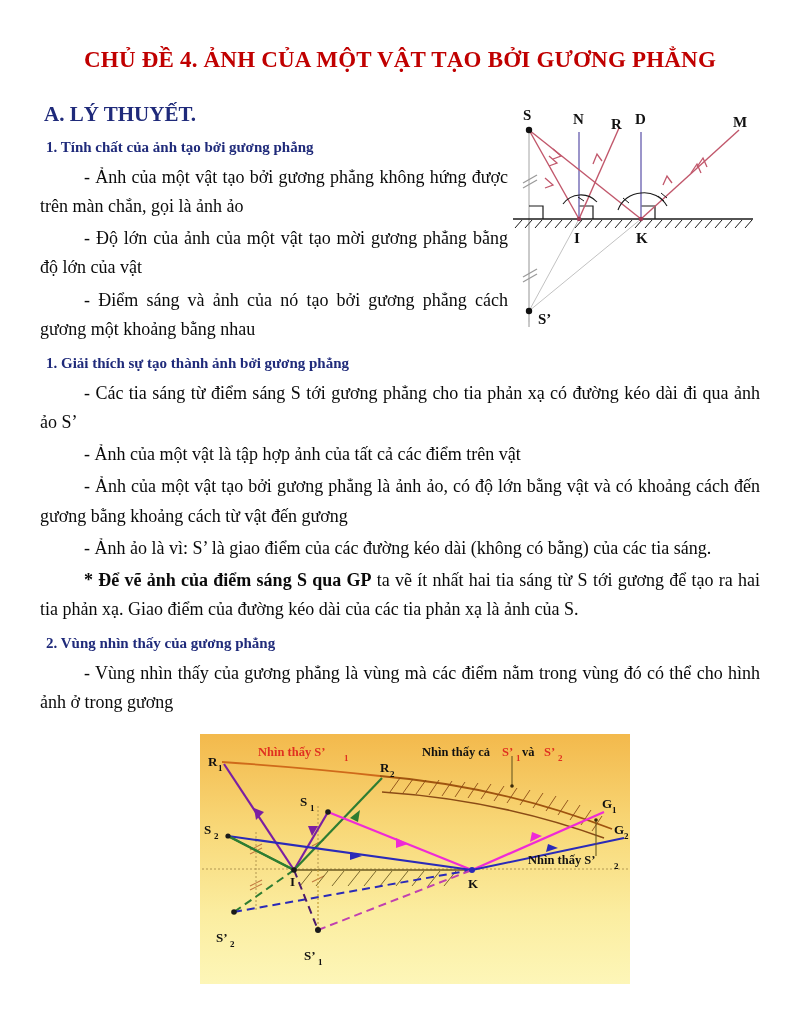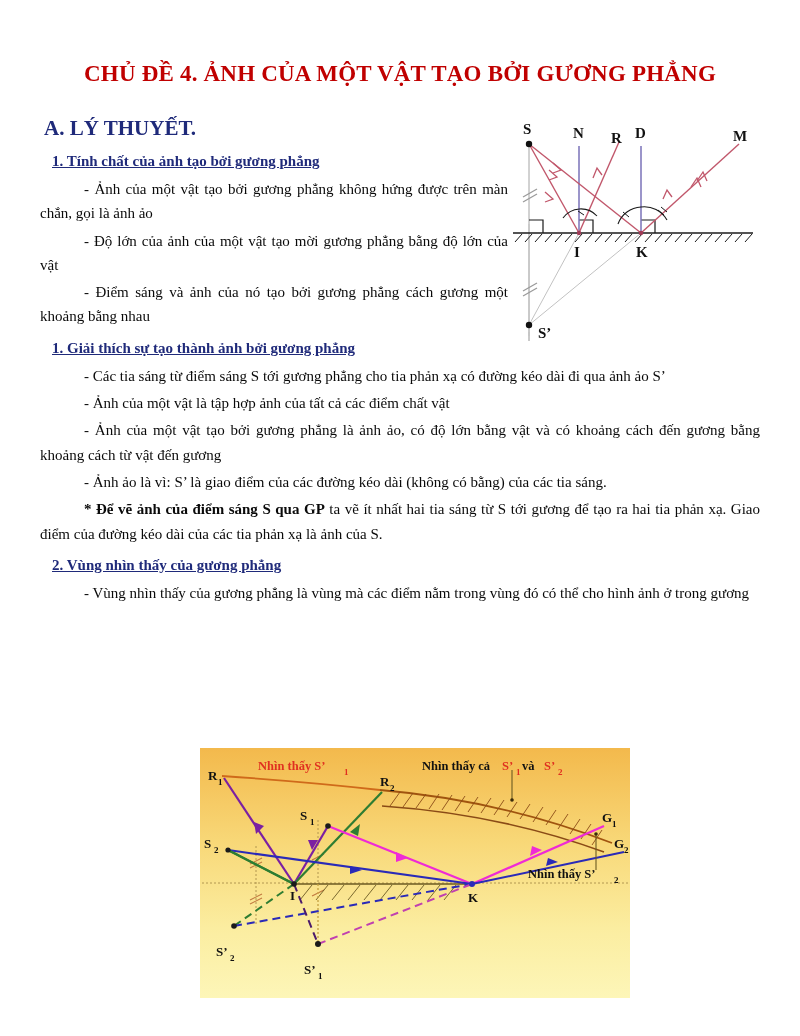--- a/index.html
+++ b/index.html
@@ -23,21 +23,21 @@
     padding: 0;
   }
 
   
   .doc-title {
     text-align: center;
     color: #c00000;
     font-weight: bold;
     font-size: 23px;
     letter-spacing: 0.2px;
-    margin: 16px;
+    margin: 2px;
     padding: 44px 40px 0 40px;
     line-height: 1.2;
     font-family: "Liberation Serif", "DejaVu Serif", serif;
   }
 
   
   .body-wrap {
     position: relative;
     padding: 0 40px 0 40px;
     margin-top: 26px;
@@ -46,27 +46,26 @@
     color: #1f2a7a;
     font-weight: bold;
     font-size: 21px;
     margin: 0 0 8px 4px;
     line-height: 1.35;
   }
   .heading-n {
     color: #1f2a7a;
     font-weight: bold;
     font-size: 15px;
-    margin: 9px 0 5px 12px;
+    margin: 9px 0 5px 6px;
     line-height: 1.4;
-    text-decoration: underline;
   }
   p.para {
     margin: 0 0 3px 0;
-    font-size: 15px;
+    font-size: 18px;
     line-height: 1.62;
     text-align: justify;
     text-indent: 44px;
     color: #0a0a0a;
   }
   p.para.narrow {
     width: 468px;
   }
   .bold-inline {
     font-weight: bold;
@@ -224,21 +223,21 @@
 
     <div class="heading-a">A. LÝ THUYẾT.</div>
 
     <div class="heading-n">1. Tính chất của ảnh tạo bởi gương phẳng</div>
     <p class="para narrow">- Ảnh của một vật tạo bởi gương phẳng không hứng được trên màn chắn, gọi là ảnh ảo</p>
     <p class="para narrow">- Độ lớn của ảnh của một vật tạo mời gương phẳng bằng độ lớn của vật</p>
     <p class="para narrow">- Điểm sáng và ảnh của nó tạo bởi gương phẳng cách gương một khoảng bằng nhau</p>
 
     <div class="heading-n">1. Giải thích sự tạo thành ảnh bởi gương phẳng</div>
     <p class="para">- Các tia sáng từ điểm sáng S tới gương phẳng cho tia phản xạ có đường kéo dài đi qua ảnh ảo S’</p>
-    <p class="para">- Ảnh của một vật là tập hợp ảnh của tất cả các điểm chất vật</p>
+    <p class="para">- Ảnh của một vật là tập hợp ảnh của tất cả các điểm trên vật</p>
 
     <p class="para">- Ảnh của một vật tạo bởi gương phẳng là ảnh ảo, có độ lớn bằng vật và có khoảng cách đến gương bằng khoảng cách từ vật đến gương</p>
     <p class="para">- Ảnh ảo là vì: S’ là giao điểm của các đường kéo dài (không có bằng) của các tia sáng.</p>
     <p class="para"><span class="bold-inline">* Để vẽ ảnh của điểm sáng S qua GP</span><span> ta vẽ ít nhất hai tia sáng từ S tới gương để tạo ra hai tia phản xạ. Giao điểm của đường kéo dài của các tia phản xạ là ảnh của S.</span></p>
 
     <div class="heading-n">2. Vùng nhìn thấy của gương phẳng</div>
     <p class="para">- Vùng nhìn thấy của gương phẳng là vùng mà các điểm nằm trong vùng đó có thể cho hình ảnh ở trong gương</p>
   </div>
 
   <div class="fig-bottom-wrap">

